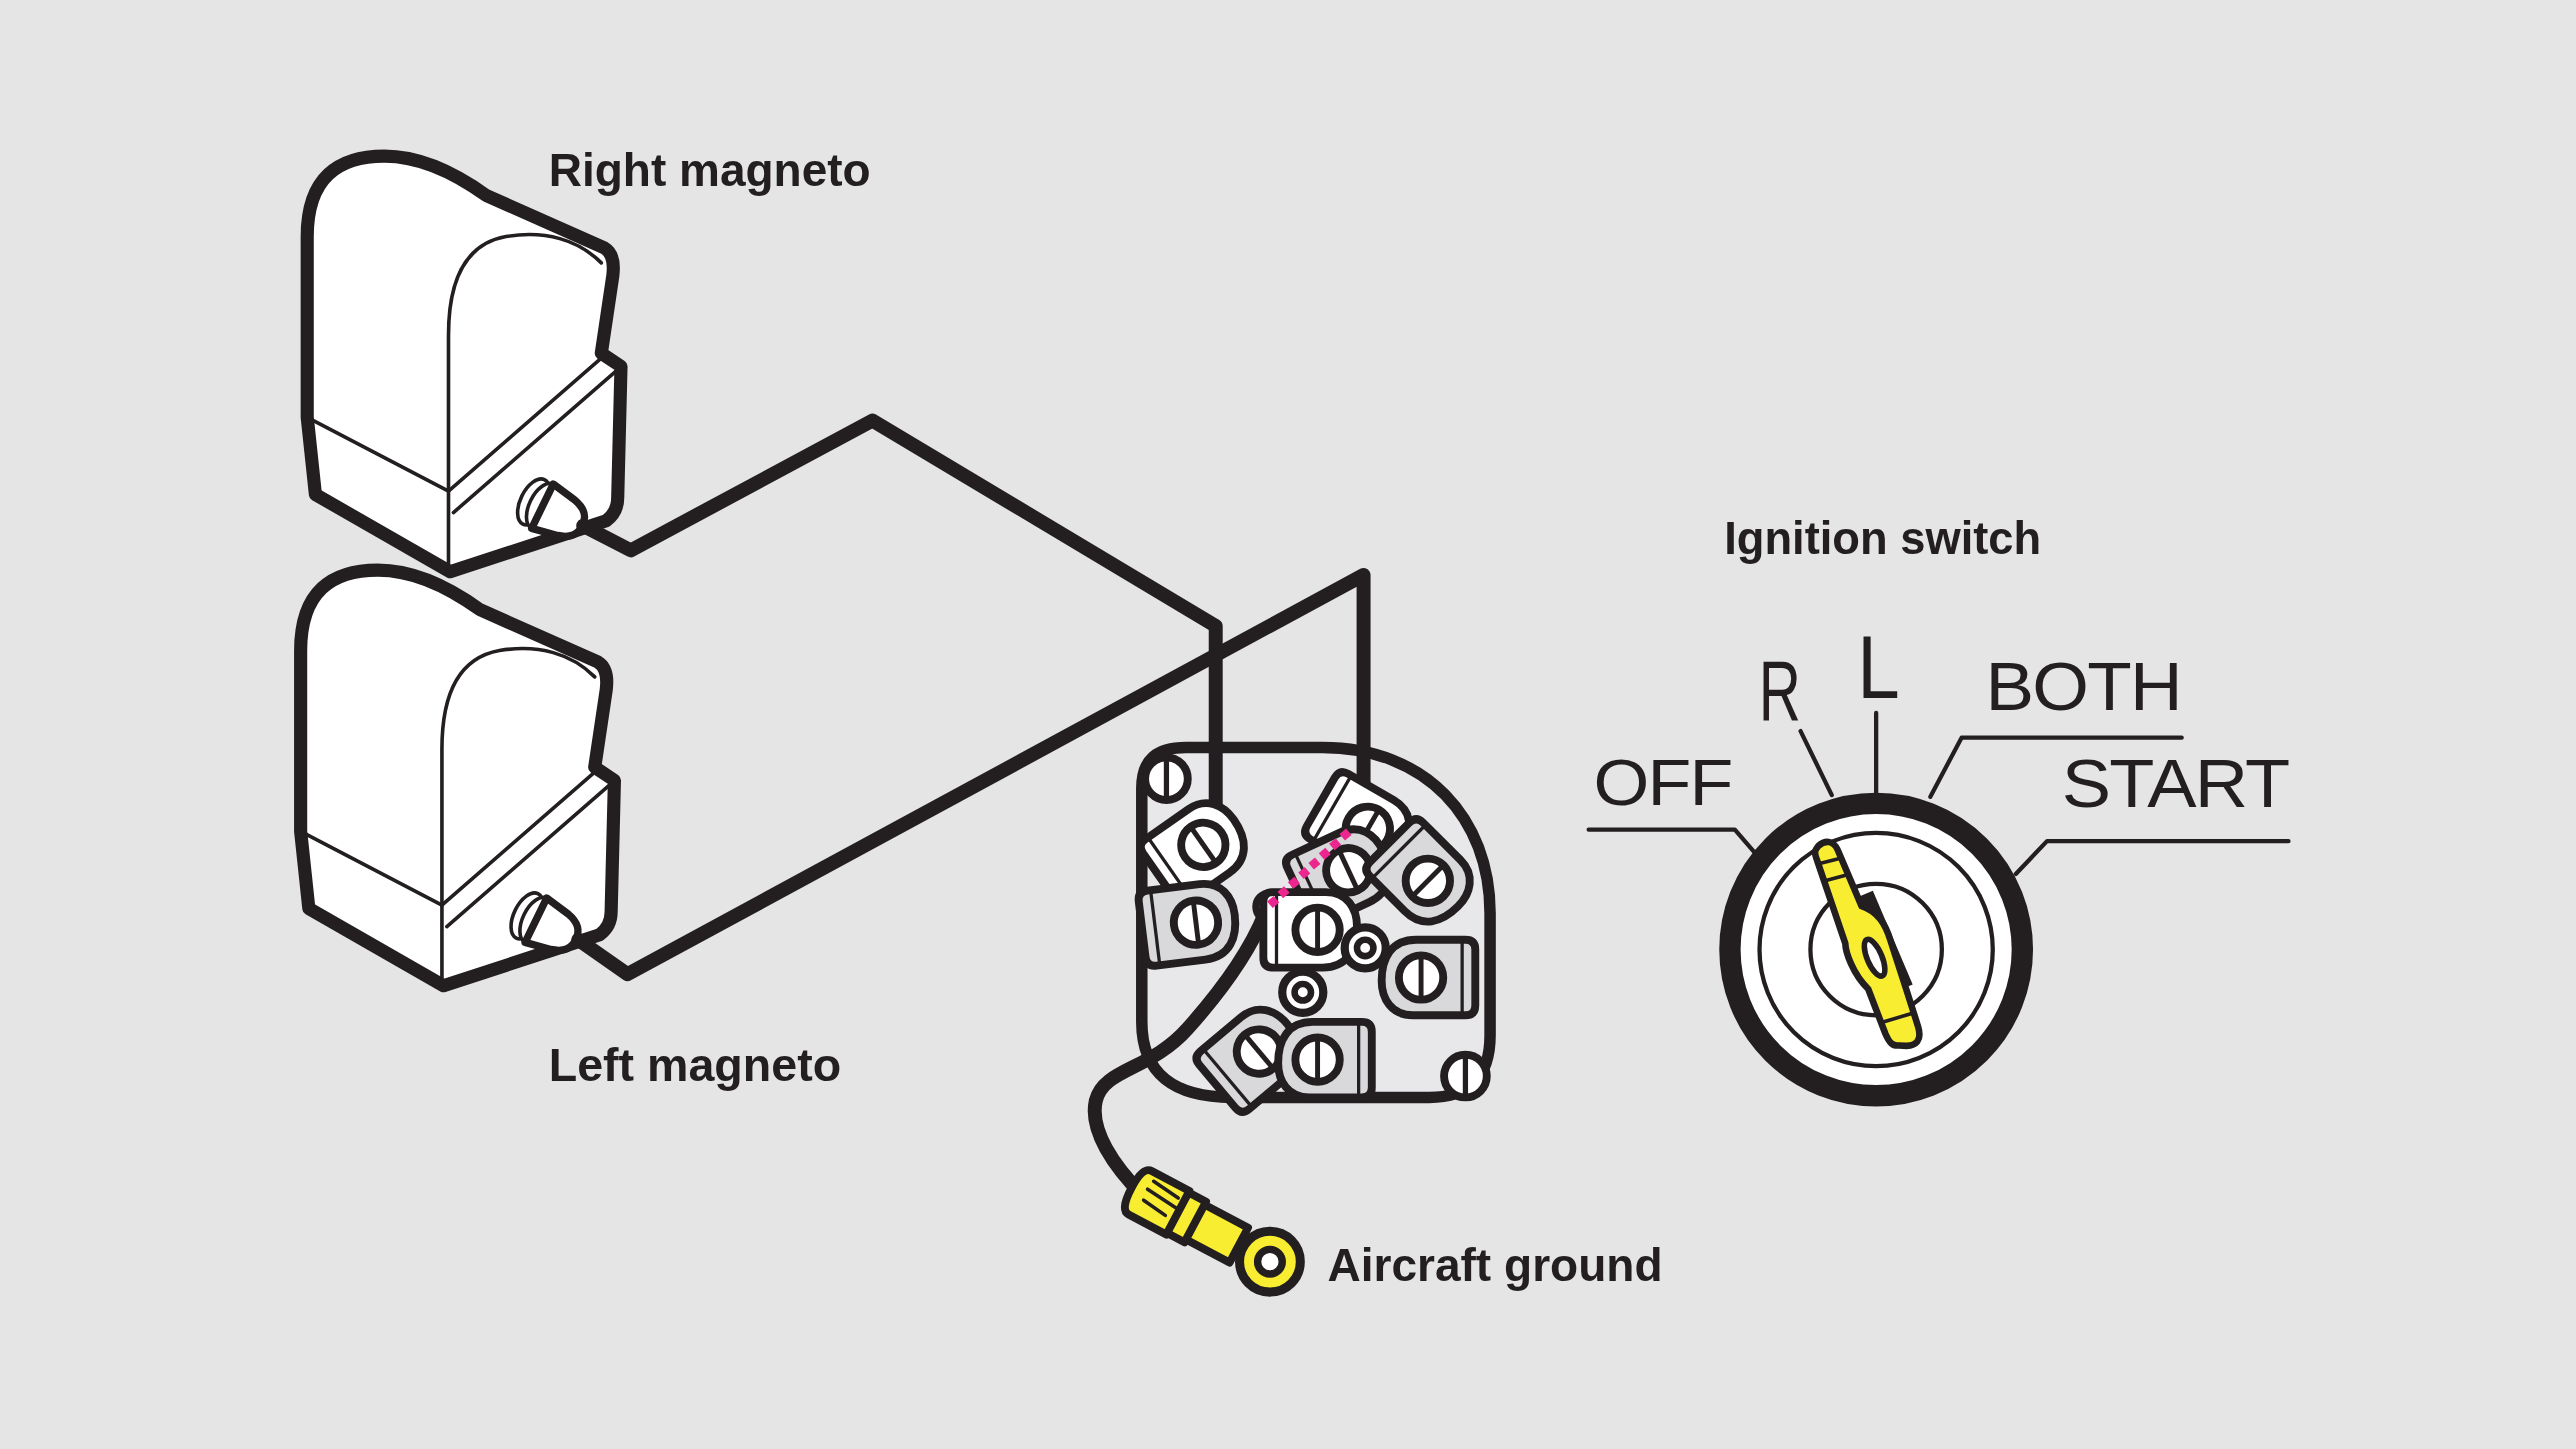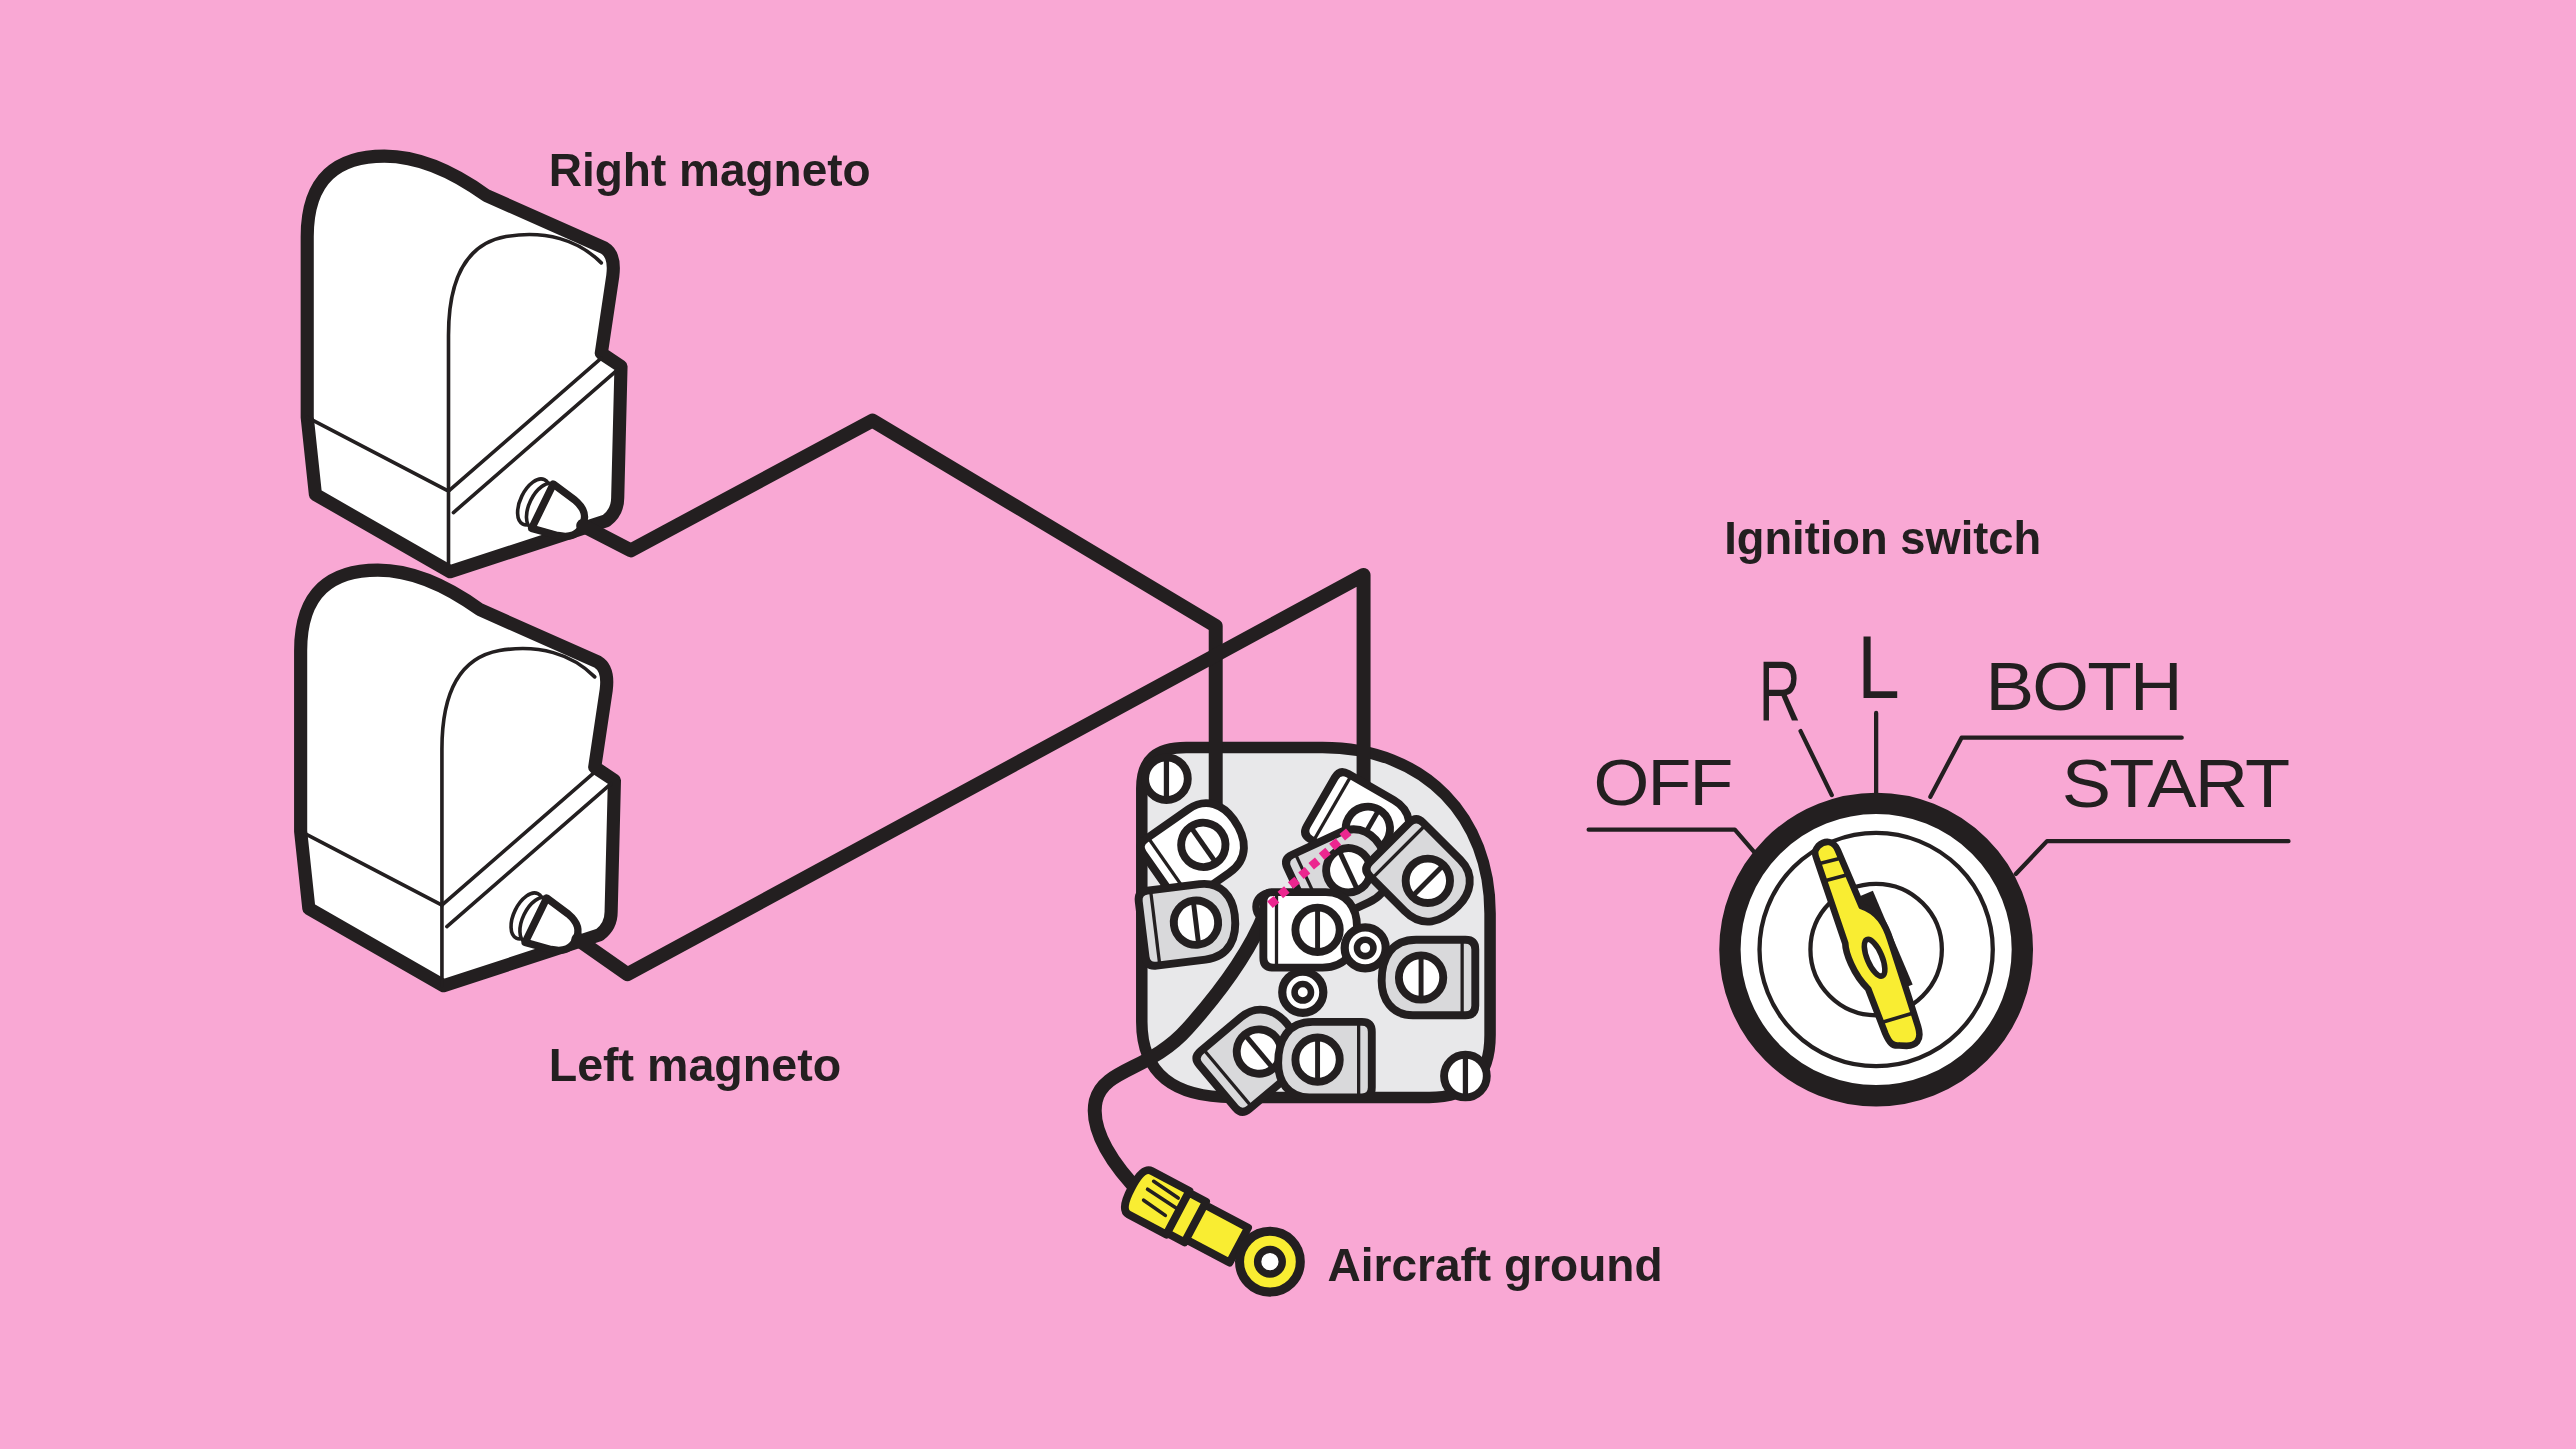--- a/index.html
+++ b/index.html
@@ -1,16 +1,16 @@
 <!DOCTYPE html>
 <html style="font-size:8.6px"><head>
 <meta charset="utf-8">
 <style>
   html,body{margin:0;padding:0;background:#ffffff;}
-  .stage{width:100vw;height:100vh;display:flex;align-items:center;justify-content:center;background:#f9a8d4;}
+  .stage{width:100vw;height:100vh;display:flex;align-items:center;justify-content:center;background:#e5e5e5;}
   svg{display:block;width:100vw;height:100vh;}
   text{font-family:"Liberation Sans",sans-serif;fill:#231f20;}
   .lbl{font-weight:bold;font-size:28px;}
   .pos{font-weight:normal;font-size:42px;letter-spacing:-1px;}
   .thin{fill:none;stroke:#231f20;stroke-width:2.2;stroke-linecap:round;}
   .leader{fill:none;stroke:#231f20;stroke-width:2.6;stroke-linecap:round;stroke-linejoin:round;}
   .sil{fill:#ffffff;stroke:#231f20;stroke-width:8;stroke-linejoin:round;}
   .wire{fill:none;stroke:#231f20;stroke-width:8.5;stroke-linecap:round;stroke-linejoin:round;}
 </style>
 </head>

